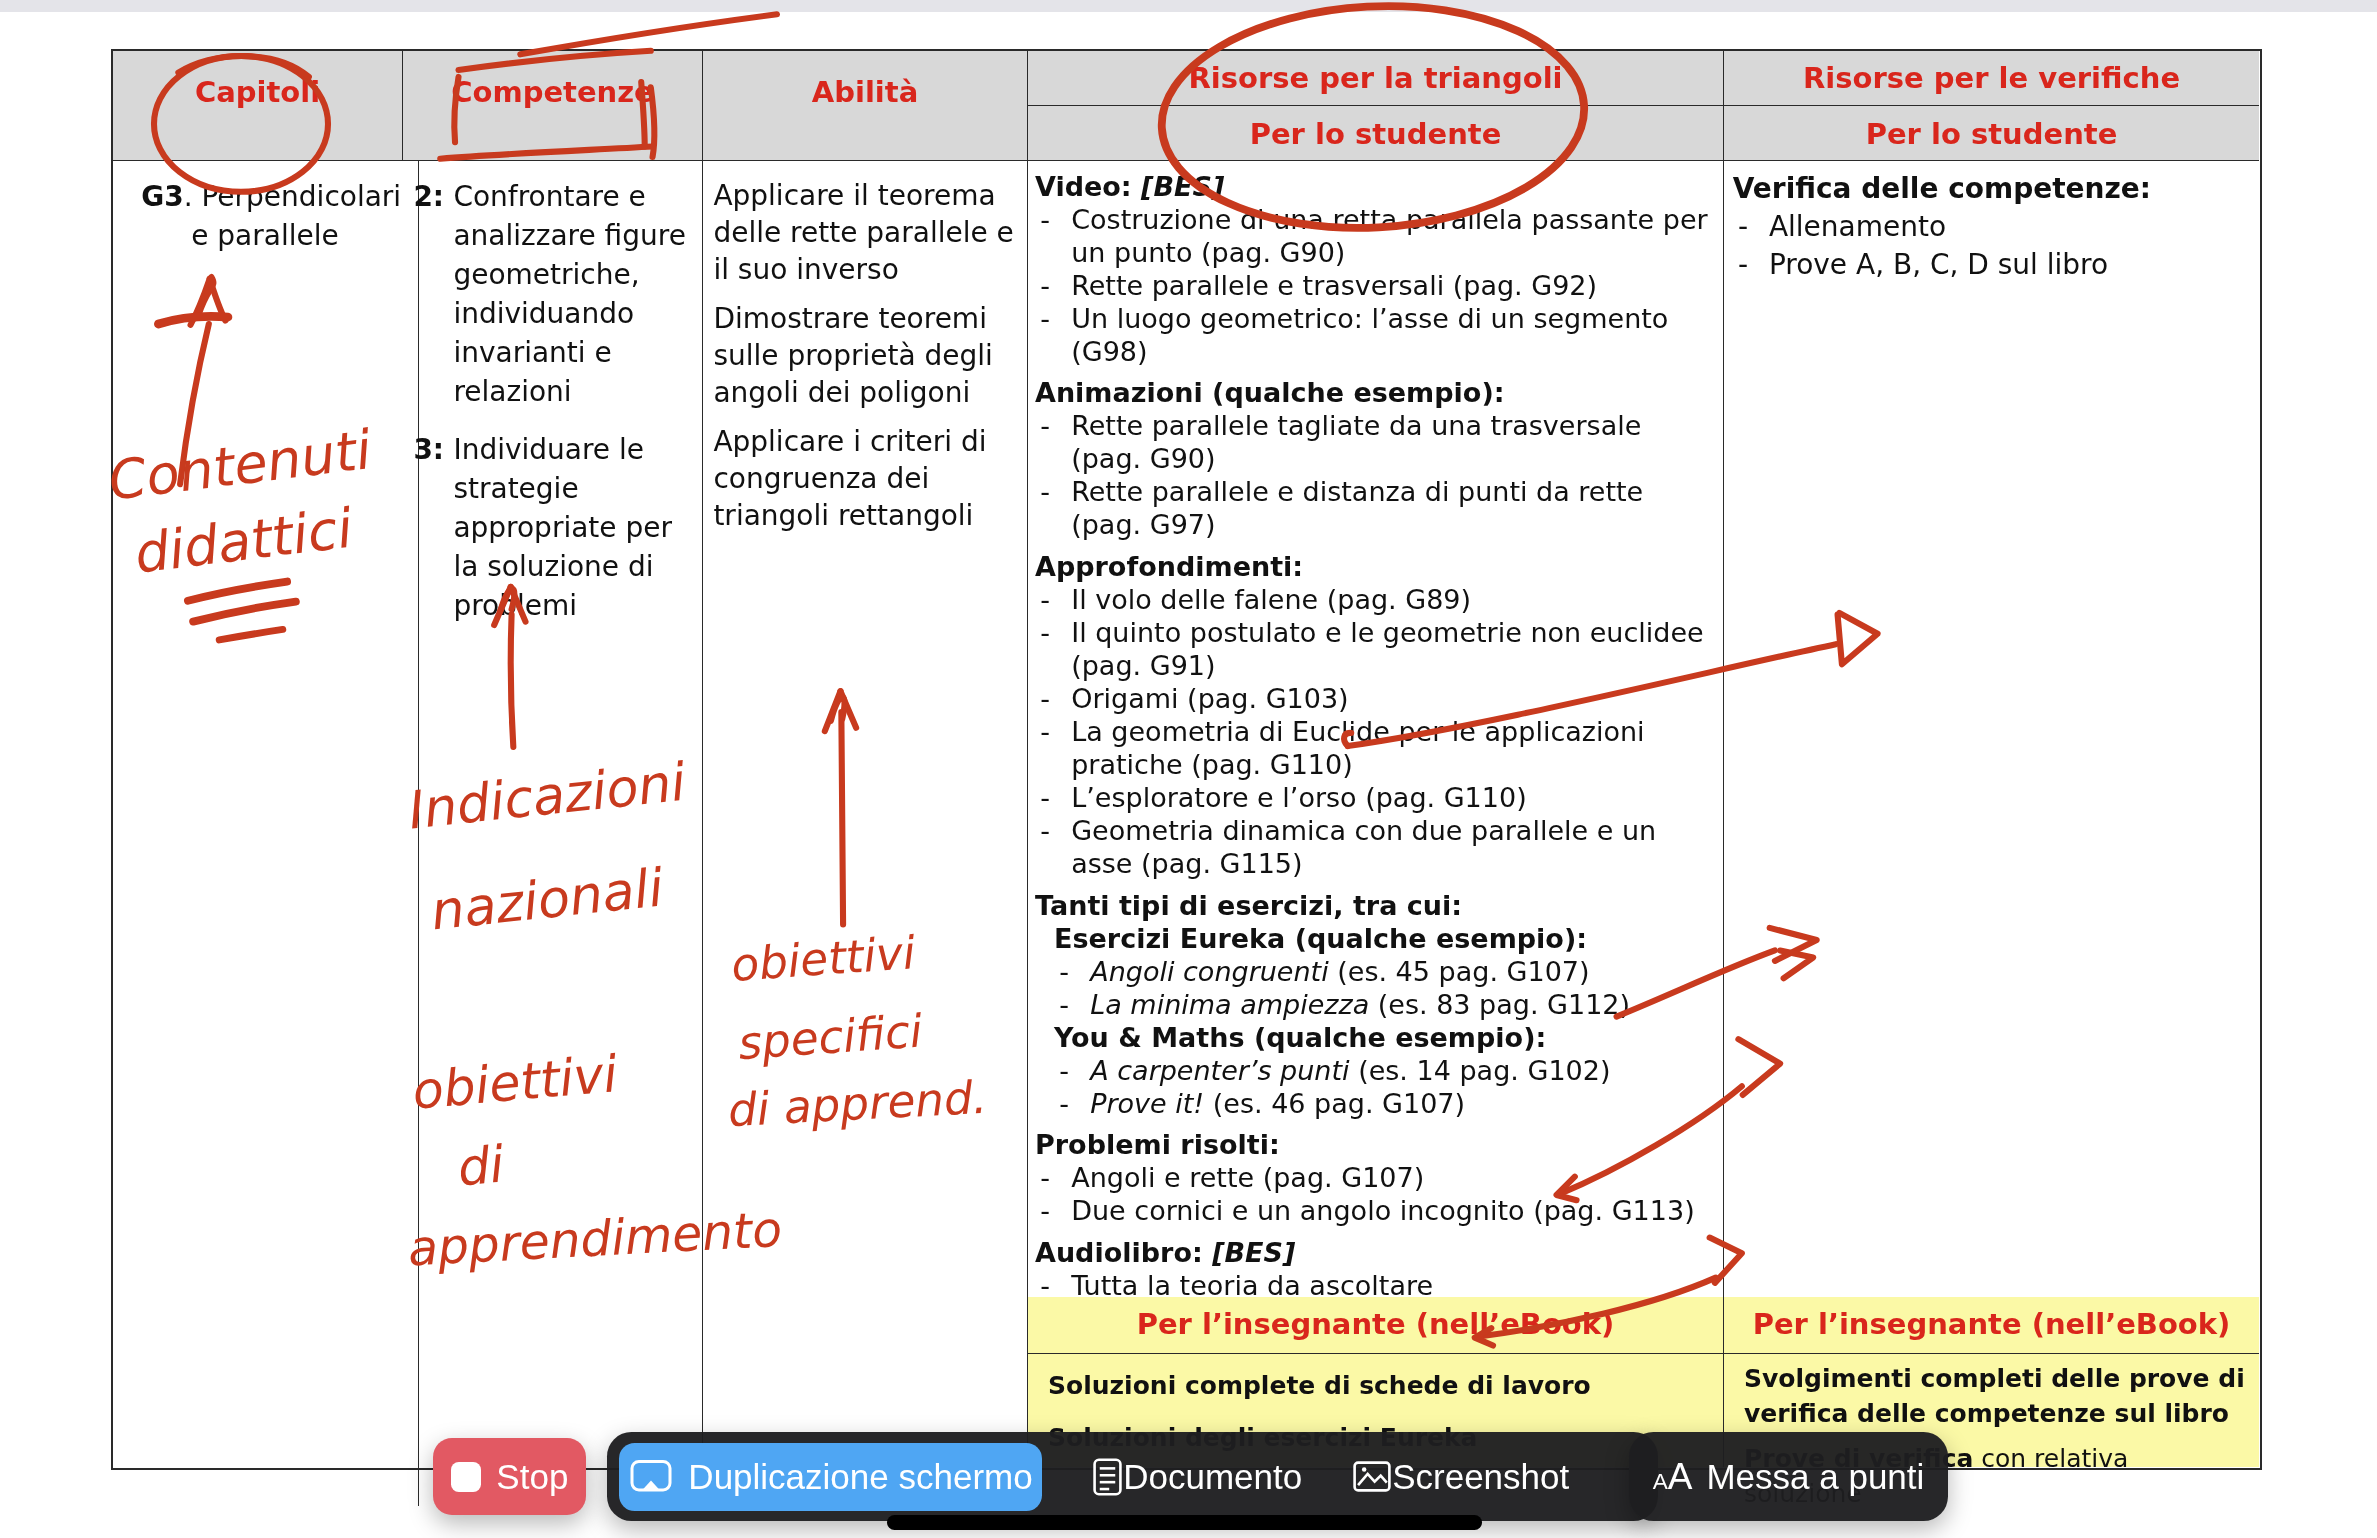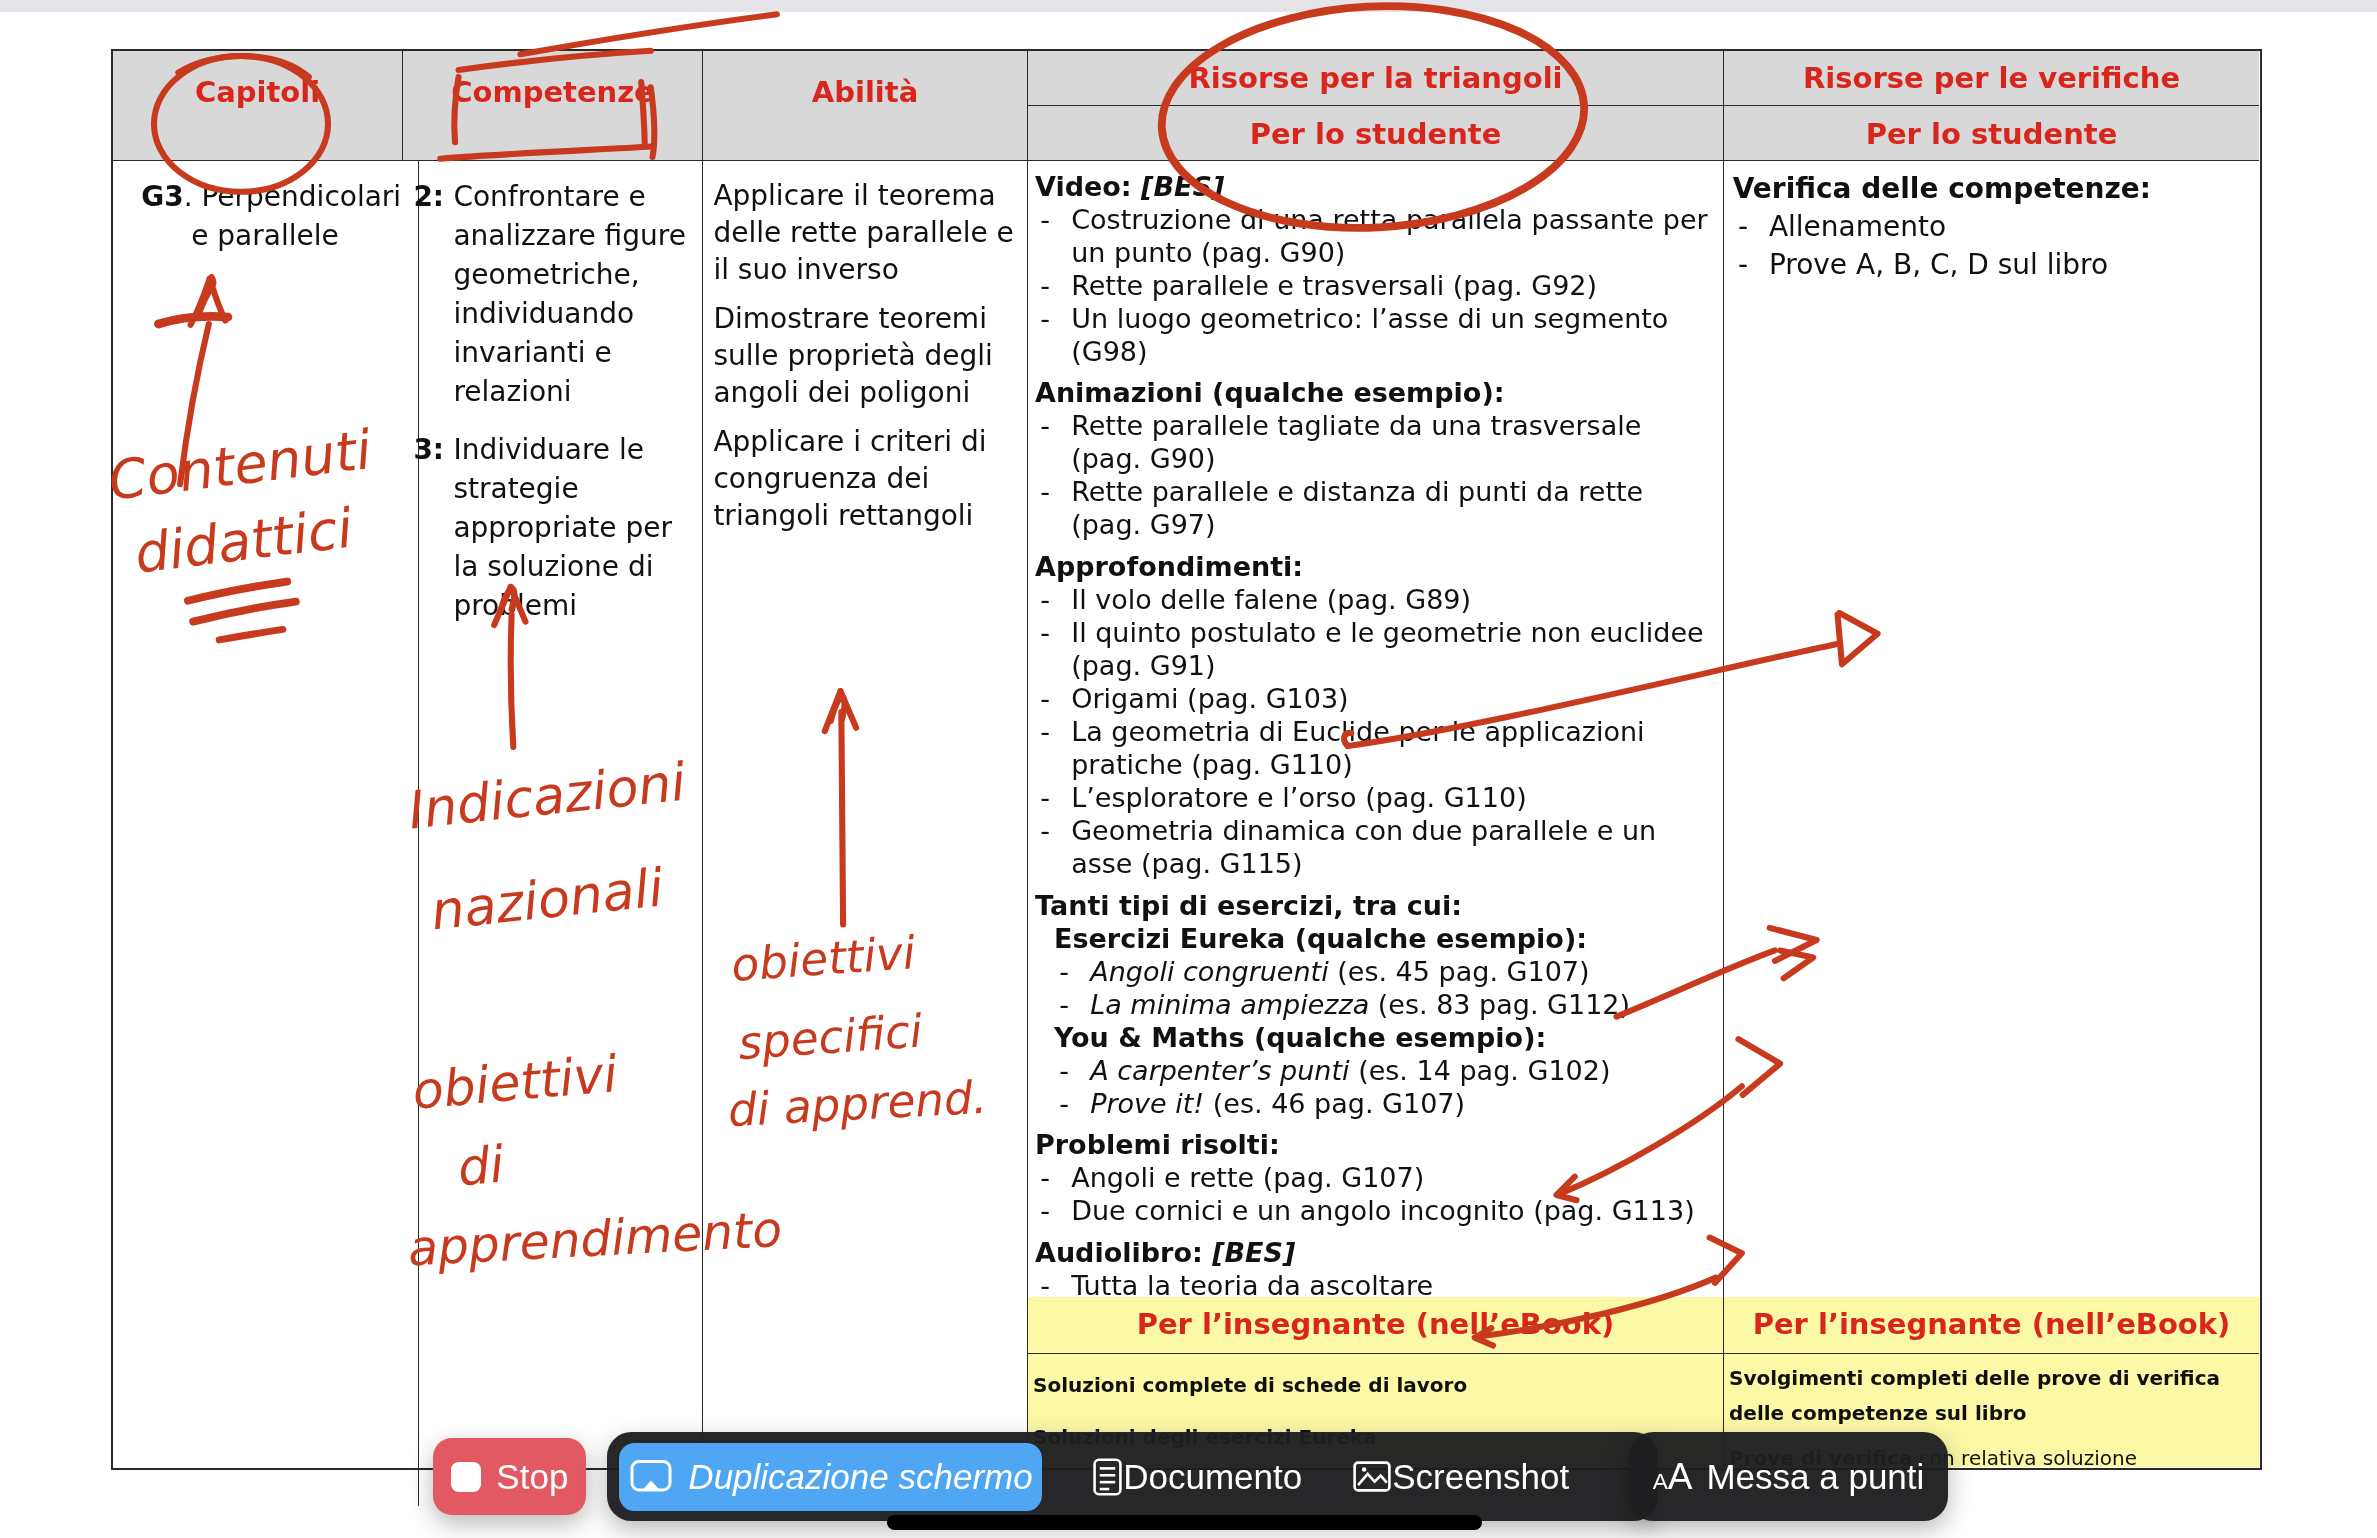--- a/index.html
+++ b/index.html
@@ -32,38 +32,38 @@
   .sec{font-weight:bold;margin-top:8.7px;}
   .sec:first-child{margin-top:0;}
   .besit{font-style:italic;}
   .bullet{display:flex;}
   .dash{width:31px;padding-left:5.2px;flex:none;}
   .btext{flex:1;}
   .it{font-style:italic;}
   .subgroup{margin-left:19px;}
   .subtitle{font-weight:bold;}
   .yhdr{color:#d9261c;font-weight:bold;font-size:29px;text-align:center;line-height:55px;}
-  .ybody{font-weight:bold;font-size:20px;line-height:35px;padding:14px 7px 0 5px;}
+  .ybody{font-weight:bold;font-size:25px;line-height:35px;padding:14px 7px 0 20px;}
   .ybody .yitem{margin-bottom:17.4px;}
   .normalw{font-weight:normal;}
   
   .overlay{position:absolute;left:0;top:0;z-index:6;pointer-events:none;}
   .hw{fill:#c83a1e;font-family:"DejaVu Sans",sans-serif;font-style:italic;}
   
   .toolbar-el{position:absolute;z-index:10;box-shadow:0 8.7px 24.4px rgba(0,0,0,0.28);}
   .stop-btn{left:433px;top:1438px;width:153px;height:77px;background:#e25963;border-radius:19px;
     display:flex;align-items:center;justify-content:center;gap:15.7px;color:#fff;font-size:35px;
     font-family:"Liberation Sans",sans-serif;}
   .stop-square{width:30px;height:30px;background:#fff;border-radius:7.8px;}
   .dark-panel{background:rgba(30,30,32,0.96);border-radius:24.4px;display:flex;align-items:center;
     color:#fff;font-size:35px;font-family:"Liberation Sans",sans-serif;}
   .panel-main{left:607px;top:1432px;width:1051px;height:89px;}
   .panel-focus{left:1629px;top:1432px;width:319px;height:89px;justify-content:center;gap:14px;}
   .mirror-btn{margin-left:12.2px;width:423px;height:68px;background:#4fa6f3;border-radius:15.7px;
-    display:flex;align-items:center;justify-content:center;gap:15.7px;font-style:italic;}
+    display:flex;align-items:center;justify-content:center;gap:15.7px;}
   .tool-item{display:flex;align-items:center;margin-left:50px;}
   .aa-glyph{display:flex;align-items:baseline;font-family:"Liberation Sans",sans-serif;}
   .aa-small{font-size:22.6px;}
   .aa-large{font-size:37px;}
   .home-bar{position:absolute;left:887px;top:1515px;width:595px;height:15px;background:#000;
     border-radius:7.8px;z-index:11;}
 </style>
 </head>
 <body>
 

